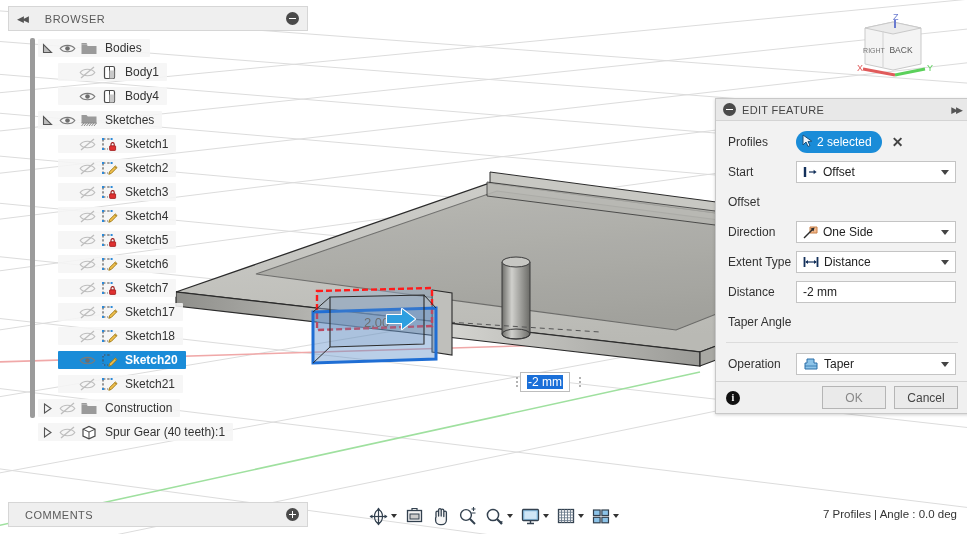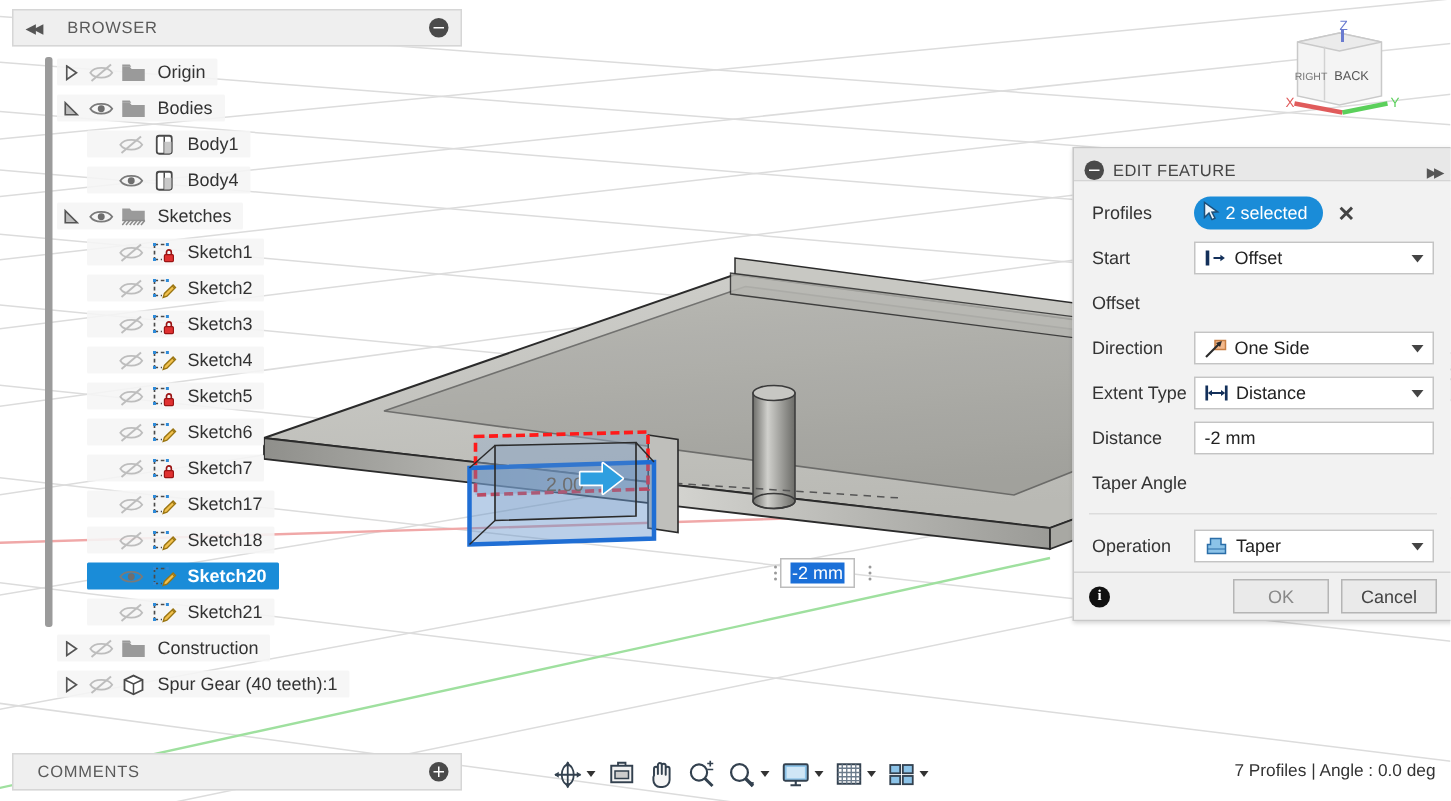--- a/index.html
+++ b/index.html
@@ -55,21 +55,21 @@
   .row.selected .lbl{color:#fff;font-weight:bold;}
 
   
   #edit-feature{
     position:absolute;left:715px;top:98px;width:252px;
     background:#f0f0f0;border:1px solid #c8c8c8;
     box-shadow:0 1px 3px rgba(0,0,0,.18);
   }
   #ef-head{
     height:22px;background:#e8e8e8;border-bottom:1px solid #d4d4d4;
-    display:flex;align-items:flex-end;padding:0 7px;box-sizing:border-box;
+    display:flex;align-items:center;padding:0 7px;box-sizing:border-box;
     font-size:11px;color:#444;letter-spacing:.3px;
   }
   #ef-head .t{flex:1;margin-left:6px;}
   .ef-body{padding:6px 0 0 0;background:#f2f2f2;}
   .ef-row{display:flex;align-items:center;height:30px;padding:0 12px;box-sizing:border-box;}
   .ef-label{width:68px;font-size:12px;color:#333;flex-shrink:0;}
   .ef-ctrl{flex:1;display:flex;align-items:center;}
   .field{
     height:22px;flex:1;background:#fff;border:1px solid #c4c4c4;
     display:flex;align-items:center;padding:0 6px;box-sizing:border-box;
@@ -258,43 +258,20 @@
 </div>
 
 <div id="tree">
   <div class="tree-scrollbar"></div>
   <div id="tree-rows">
       <div class="row">
         <span style="display: inline-block; width: 30px;"></span>
         <span class="chip">
           <span class="exp">
             <svg width="11" height="11" viewBox="0 0 11 11">
-              <path d="M2.5 1 L9 5.5 L2.5 10 Z" fill="none" stroke="#555" stroke-width="1.1"></path>
-            </svg>
-          </span>
-          <span class="eye">
-            <svg width="17" height="15" viewBox="0 0 17 15" style="opacity:0.45">
-              <path d="M1.2 7.5 C4 3.2, 13 3.2, 15.8 7.5 C13 11.8, 4 11.8, 1.2 7.5 Z" fill="none" stroke="#7a7a7a" stroke-width="1.2"></path>
-              <path d="M2 13 L15 2" stroke="#7a7a7a" stroke-width="1.3"></path>
-            </svg>
-          </span>
-          <span class="ico">
-            <svg width="16" height="13" viewBox="0 0 16 13">
-              <path d="M0.5 2.5 L5.5 2.5 L6.8 4 L15.5 4 L15.5 12 L0.5 12 Z" fill="#9a9a9a"></path>
-              <path d="M0.5 1 L5.5 1 L6.5 2.5 L0.5 2.5 Z" fill="#9a9a9a"></path>
-            </svg>
-          </span>
-          <span class="lbl">Origin</span>
-        </span>
-      </div>
-      <div class="row">
-        <span style="display: inline-block; width: 30px;"></span>
-        <span class="chip">
-          <span class="exp">
-            <svg width="11" height="11" viewBox="0 0 11 11">
               <path d="M1.5 9.5 L9.5 9.5 L1.5 1.5 Z" fill="#bdbdbd" stroke="#555" stroke-width="1.1"></path>
             </svg>
           </span>
           <span class="eye">
             <svg width="17" height="15" viewBox="0 0 17 15" style="opacity:1">
               <path d="M1.2 7.5 C4 3.2, 13 3.2, 15.8 7.5 C13 11.8, 4 11.8, 1.2 7.5 Z" fill="none" stroke="#7a7a7a" stroke-width="1.2"></path>
               <circle cx="8.5" cy="7.5" r="2.3" fill="#6e6e6e"></circle>
             </svg>
           </span>
           <span class="ico">

